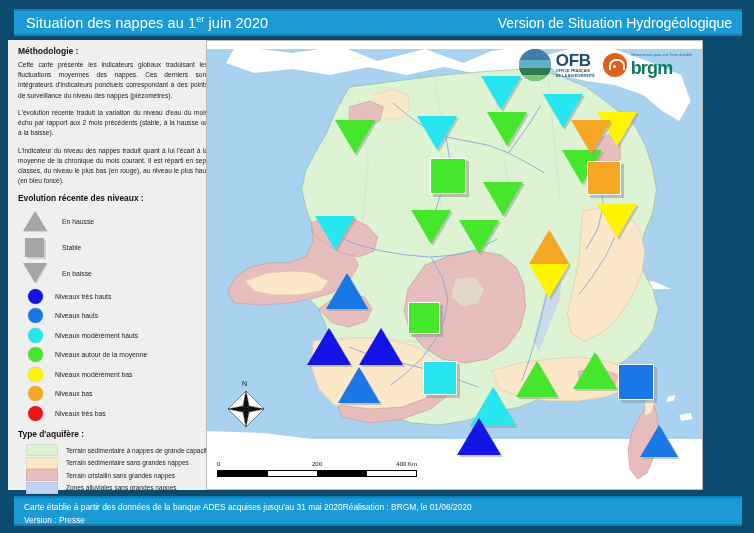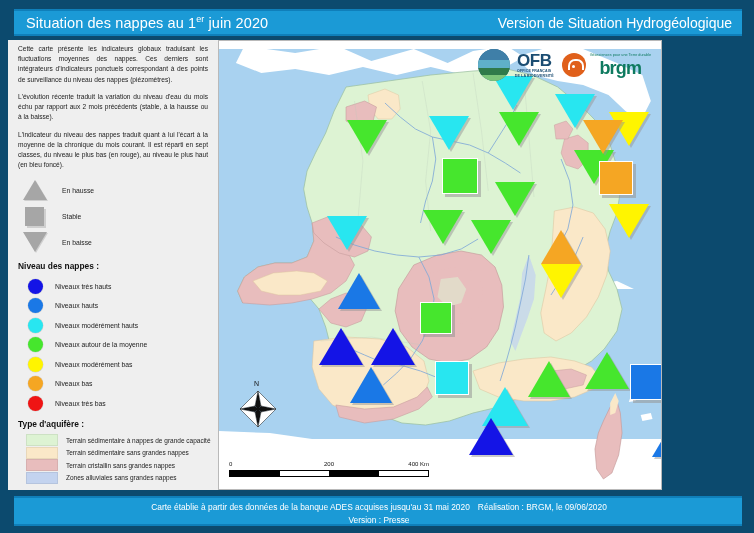--- a/index.html
+++ b/index.html
@@ -80,24 +80,23 @@
   }
   .lvl-label{font-size:6.8px;color:#222;}
 
   
   .aq-row{display:flex;align-items:center;height:12.5px;margin-left:6px;}
   .aq-sw{width:30px;height:10px;margin:0 8px 0 6px;flex:none;border:0.5px solid rgba(0,0,0,.07);}
   .aq-label{font-size:6.5px;color:#222;}
 
   
   .mapwrap{
-    position:absolute; left:218px; top:40px; width:444px; height:450px;
+    position:absolute; left:206px; top:40px; width:497px; height:450px;
     background:#ffffff; border:1px solid #b9b9b9; box-sizing:border-box;
     overflow:hidden;
-    text-align:center;
   }
   .mapsvg{position:absolute; left:0; top:0; width:100%; height:100%;}
 
   
   .markers{position:absolute;left:0;top:0;width:100%;height:100%;}
   .mk{position:absolute;}
   .mk.sq{box-shadow:3px 3px 0 rgba(150,150,150,.55); border:1px solid #ffffff;}
   .mk.tu{ 
     width:0;height:0;background:transparent;
     filter:drop-shadow(2.5px 2.5px 0 rgba(150,150,150,.5));
@@ -137,41 +136,43 @@
   .sb-labels span{position:absolute;top:0;}
   .sb-bar{display:flex;height:7px;border:1px solid #000;box-sizing:border-box;}
   .sb-bar i{flex:1;display:block;}
 
   
   .footer{
     position:absolute; left:14px; top:496px; width:728px; height:30px;
     background:#1b9ad6; border-top:2px solid #0f7fba; border-bottom:2px solid #0f7fba;
     box-sizing:border-box; padding:2px 8px 0 10px; color:#fff;
   }
-  .f-row{display:flex;justify-content:center;align-items:center;height:13px;gap:8px;}
+  .f-row{display:flex;justify-content:flex-start;align-items:center;height:13px;}
   .f-left{font-size:8.4px;white-space:nowrap;}
   .f-right{font-size:8.4px;white-space:nowrap;}
 </style>
 </head>
 <body>
 
 <div class="page">
 
   <div class="titlebar">
     <div class="t-left">
       <span>Situation des nappes au 1</span><sup>er</sup><span> juin 2020</span>
     </div>
     <div class="t-right">Version de Situation Hydrogéologique</div>
   </div>
 
   <div class="legend">
+    <div class="meth-title">Méthodologie :</div>
     <div class="meth-p">Cette carte présente les indicateurs globaux traduisant les fluctuations moyennes des nappes. Ces derniers sont intégrateurs d'indicateurs ponctuels correspondant à des points de surveillance du niveau des nappes (piézomètres).</div>
     <div class="meth-p">L'évolution récente traduit la variation du niveau d'eau du mois échu par rapport aux 2 mois précédents (stable, à la hausse ou à la baisse).</div>
     <div class="meth-p">L'indicateur du niveau des nappes traduit quant à lui l'écart à la moyenne de la chronique du mois courant. Il est réparti en sept classes, du niveau le plus bas (en rouge), au niveau le plus haut (en bleu foncé).</div>
 
+    <div class="sec-title">Evolution récente des niveaux :</div>
     <div id="evo-list">
         <div class="evo-row">
           <div class="evo-sym">
             <div class="tri-up-g"></div>
           </div>
           <span class="evo-label">En hausse</span>
         </div>
         <div class="evo-row">
           <div class="evo-sym">
             <div class="sq-g"></div>
@@ -179,21 +180,20 @@
           <span class="evo-label">Stable</span>
         </div>
         <div class="evo-row">
           <div class="evo-sym">
             <div class="tri-dn-g"></div>
           </div>
           <span class="evo-label">En baisse</span>
         </div>
       </div>
 
-    <div class="sec-title">Niveau des nappes :</div>
     <div id="lvl-list">
         <div class="lvl-row">
           <span class="lvl-dot" style="background: rgb(20, 20, 230);"></span>
           <span class="lvl-label">Niveaux très hauts</span>
         </div>
         <div class="lvl-row">
           <span class="lvl-dot" style="background: rgb(26, 120, 230);"></span>
           <span class="lvl-label">Niveaux hauts</span>
         </div>
         <div class="lvl-row">
@@ -418,19 +418,19 @@
           <i style="background: rgb(255, 255, 255);"></i>
           <i style="background: rgb(0, 0, 0);"></i>
           <i style="background: rgb(255, 255, 255);"></i>
         </div>
     </div>
   </div>
 
   <div class="footer">
     <div class="f-row">
       <span class="f-left">Carte établie à partir des données de la banque ADES acquises jusqu'au 31 mai 2020</span>
-      <span class="f-right">Réalisation : BRGM, le 09/06/2020</span>
+      <span class="f-right">Réalisation : BRGM, le 01/06/2020</span>
     </div>
     <div class="f-row">
       <span class="f-right">Version : Presse</span>
     </div>
   </div>
 </div>
 
 </body></html>

